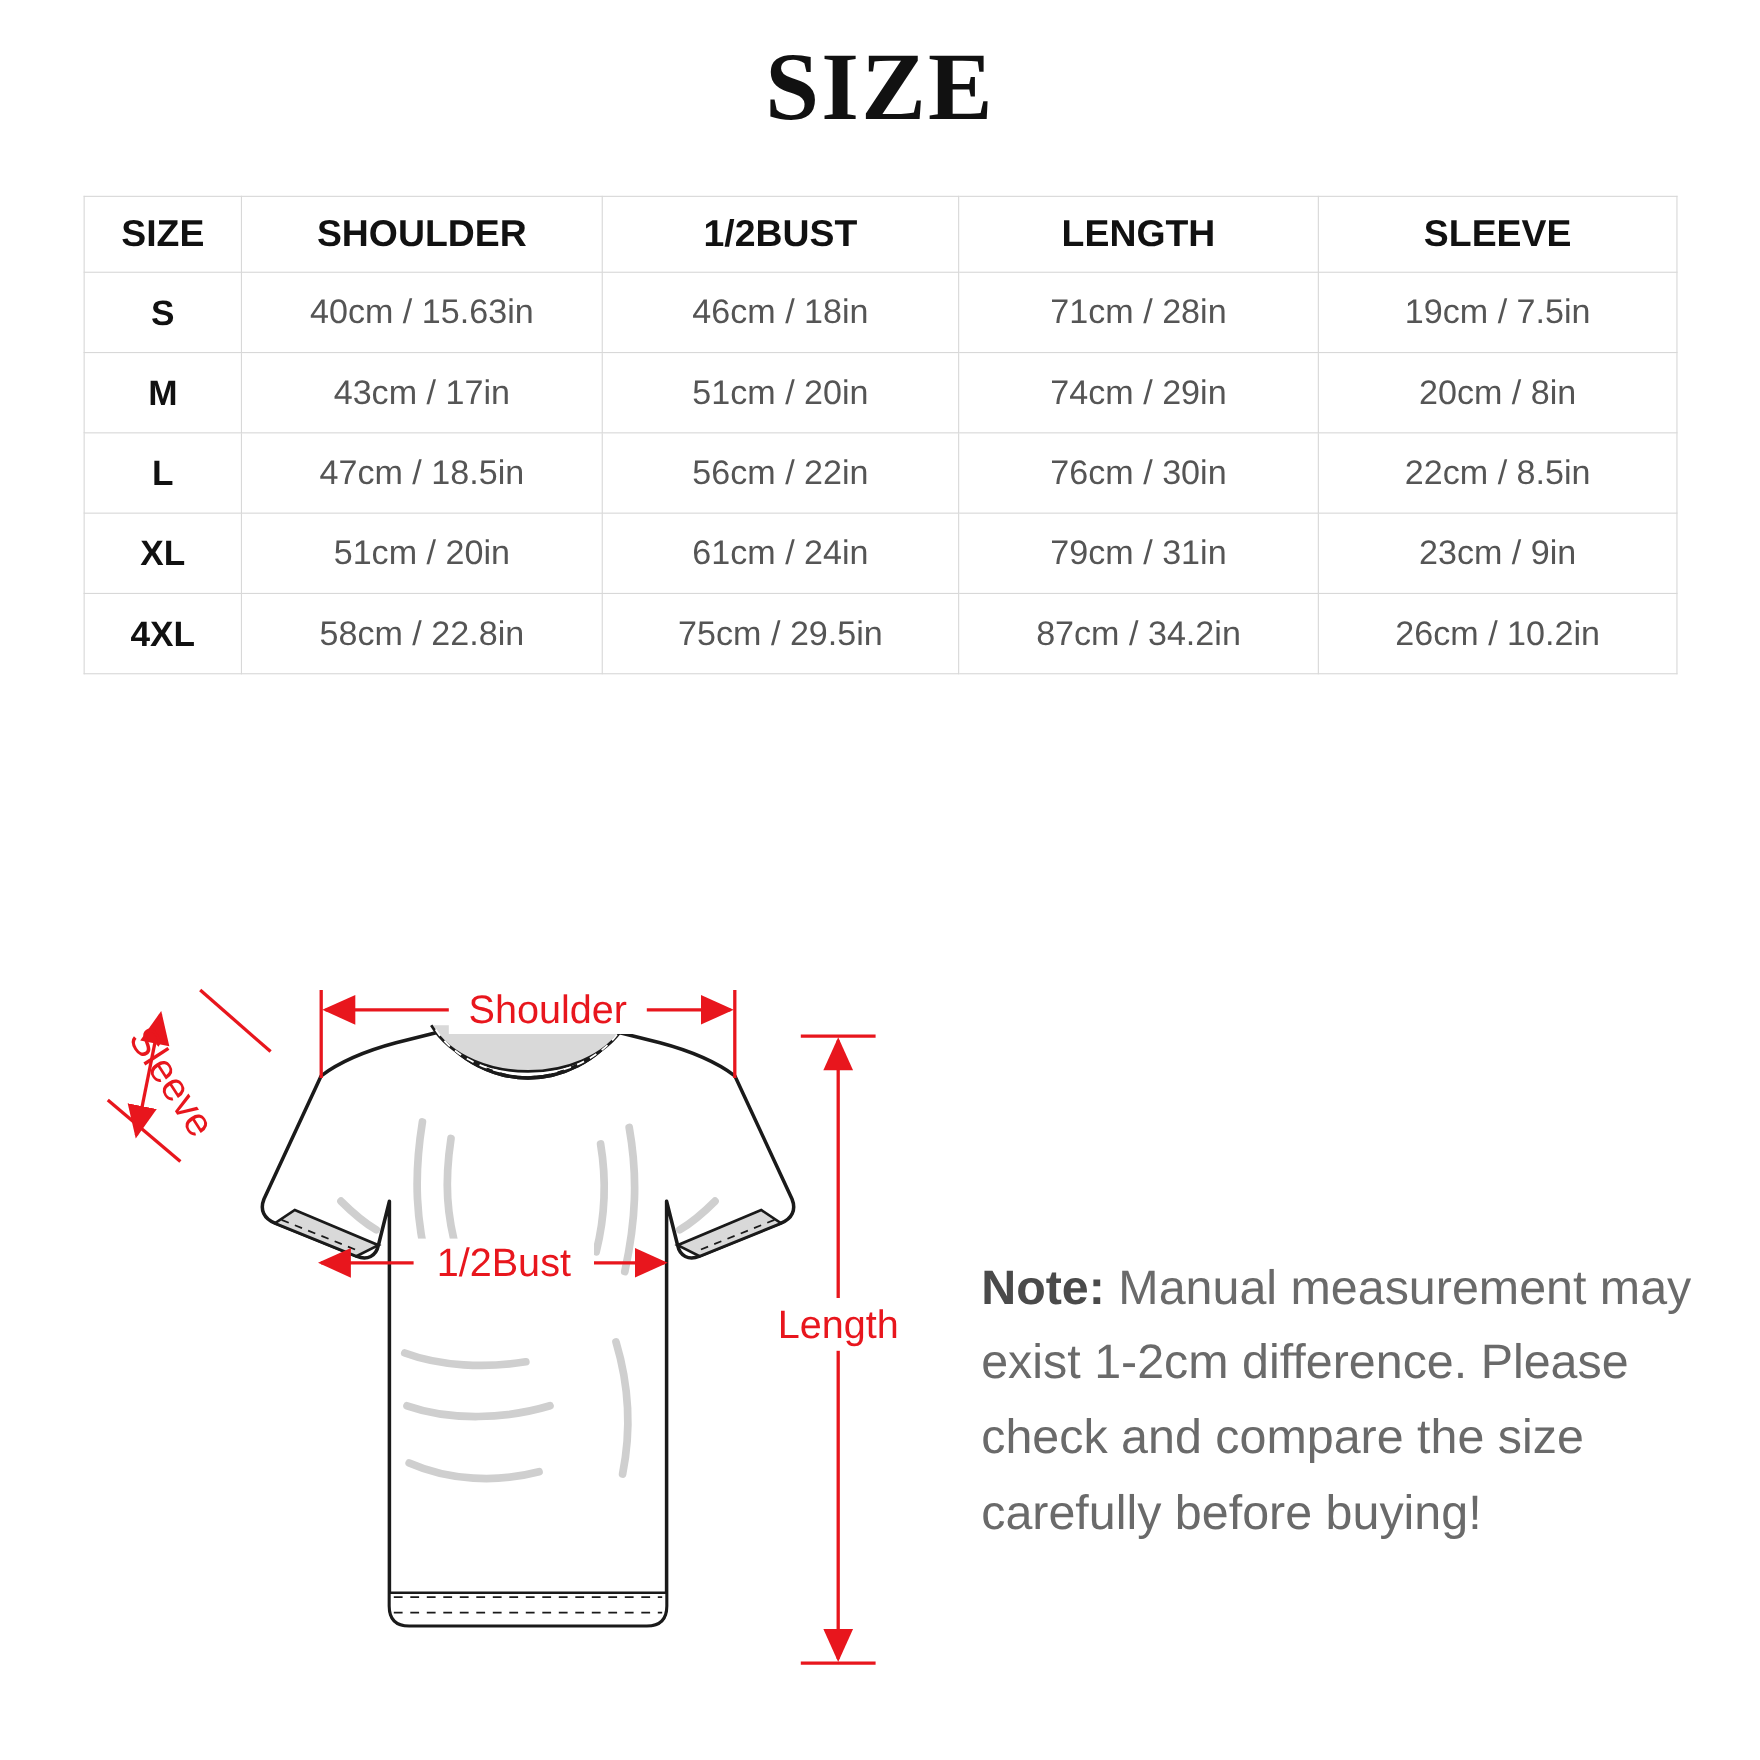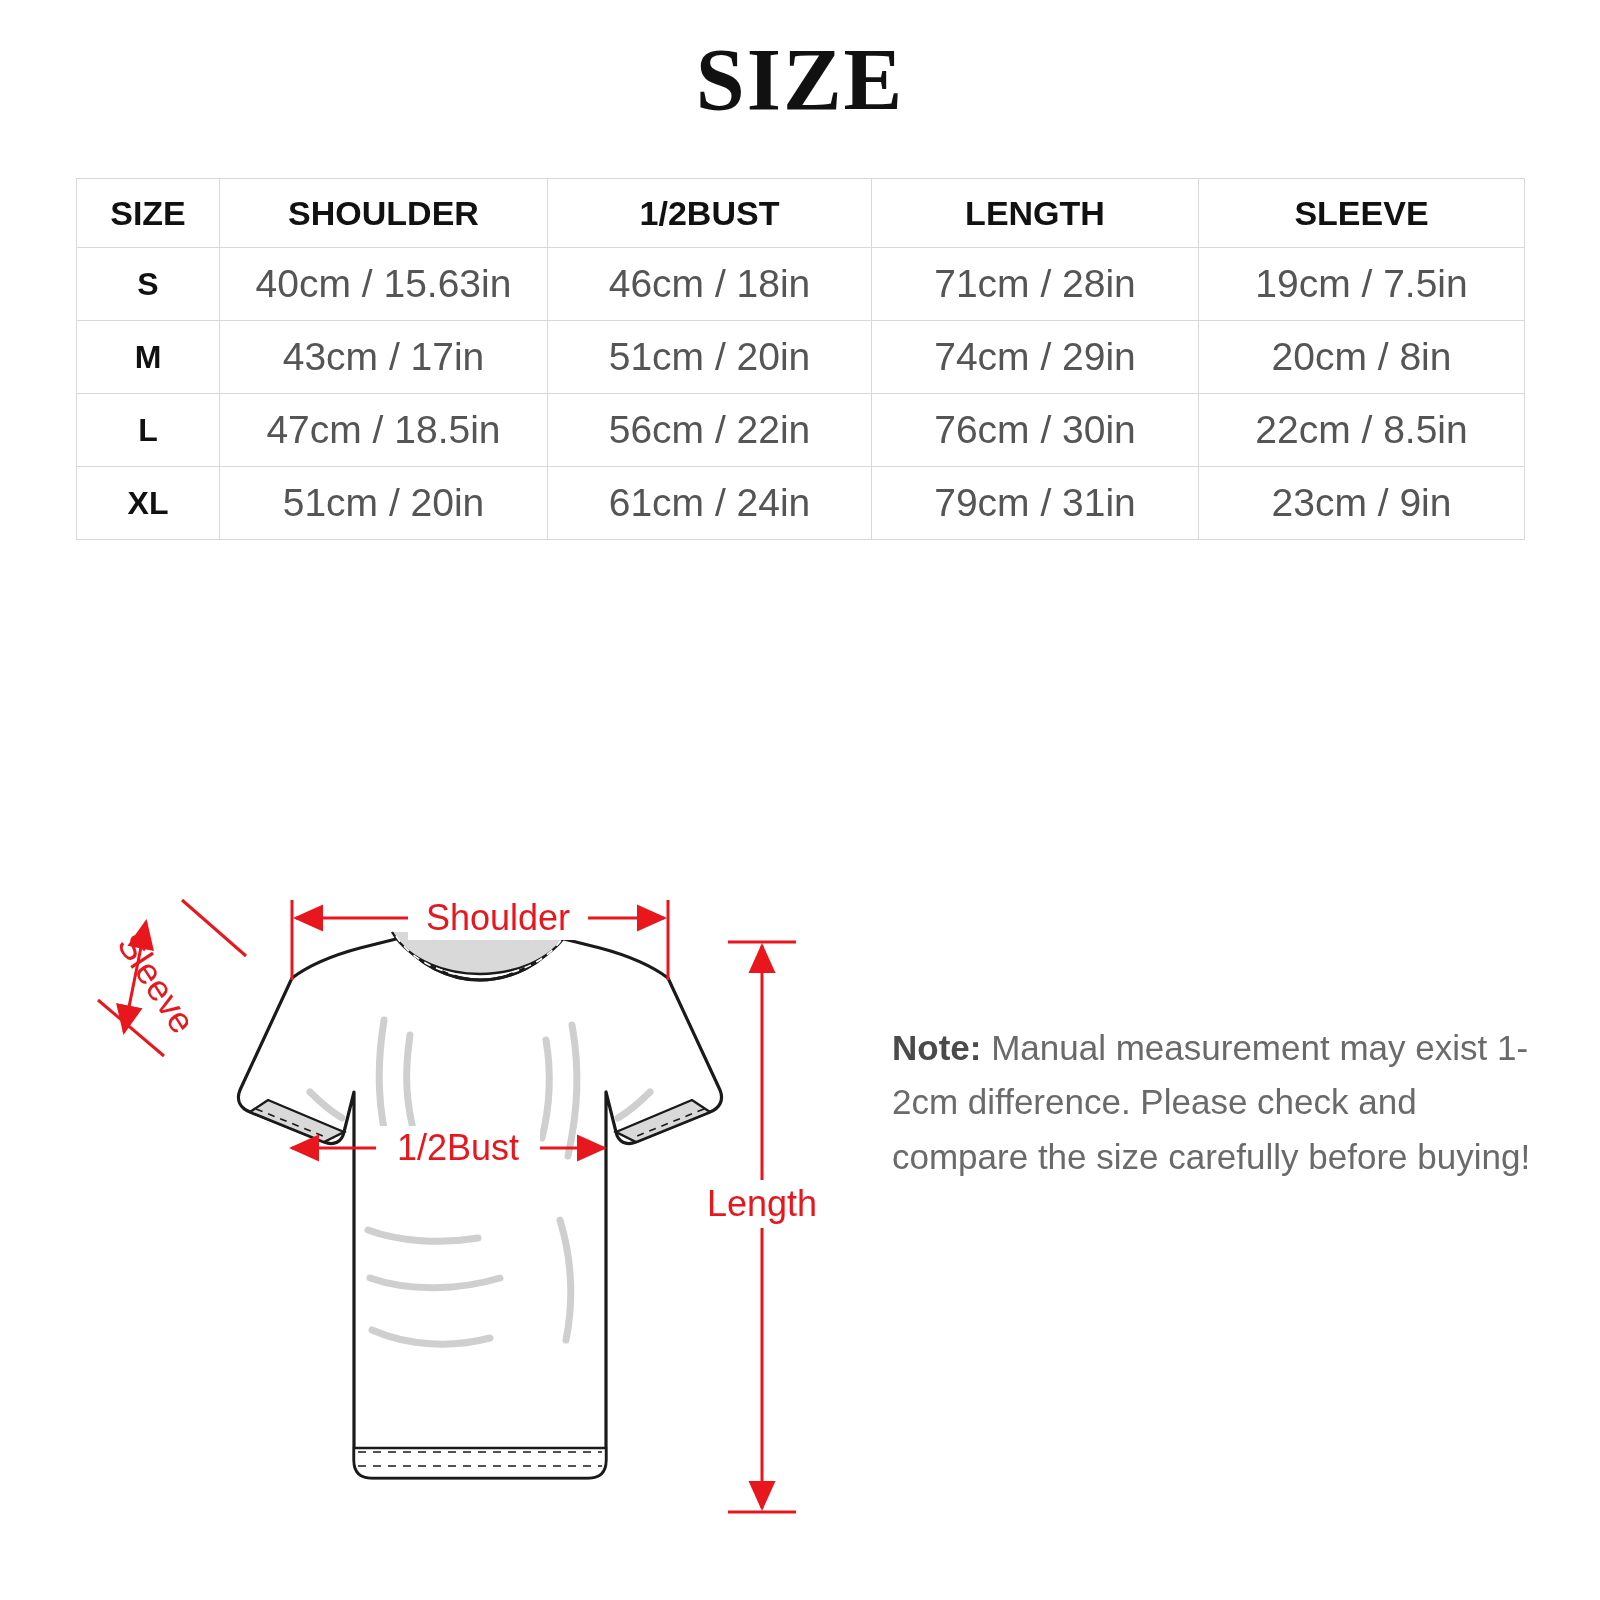--- a/index.html
+++ b/index.html
@@ -45,21 +45,21 @@
     vertical-align: middle;
   }
   #size-table thead th {
     height: 66px;
     font-size: 34px;
     font-weight: bold;
     color: #111111;
   }
   #size-table tbody td {
     height: 70px;
-    font-size: 39px;
+    font-size: 31px;
     color: #555555;
     font-weight: normal;
   }
   #size-table tbody td.size-cell {
     font-size: 32px;
     font-weight: bold;
     color: #111111;
   }
   col.c0 { width: 143px; }
   col.c1 { width: 328px; }
@@ -74,23 +74,23 @@
     top: 860px;
     width: 800px;
     height: 700px;
   }
   #diagram svg { display: block; }
 
   
   #note {
     position: absolute;
     left: 892px;
-    top: 1021px;
+    top: 1137px;
     width: 660px;
-    font-size: 35px;
+    font-size: 44px;
     line-height: 1.55;
     color: #6a6a6a;
   }
   #note .note-label {
     font-weight: bold;
     color: #4a4a4a;
   }
 </style>
 </head>
 <body>
@@ -135,20 +135,27 @@
       <td>56cm / 22in</td>
       <td>76cm / 30in</td>
       <td>22cm / 8.5in</td>
     </tr>
     <tr>
       <td class="size-cell">XL</td>
       <td>51cm / 20in</td>
       <td>61cm / 24in</td>
       <td>79cm / 31in</td>
       <td>23cm / 9in</td>
+    </tr>
+    <tr>
+      <td class="size-cell">4XL</td>
+      <td>58cm / 22.8in</td>
+      <td>75cm / 29.5in</td>
+      <td>87cm / 34.2in</td>
+      <td>26cm / 10.2in</td>
     </tr>
   </tbody>
 </table>
 
 <div id="diagram">
   <svg width="800" height="700" viewBox="0 0 800 700" xmlns="http://www.w3.org/2000/svg">
     <defs>
       <marker id="arrH" markerWidth="11" markerHeight="11" refX="9" refY="5.5" orient="auto">
         <path d="M0,1 L10,5.5 L0,10 z" fill="#e8161d"></path>
       </marker>

